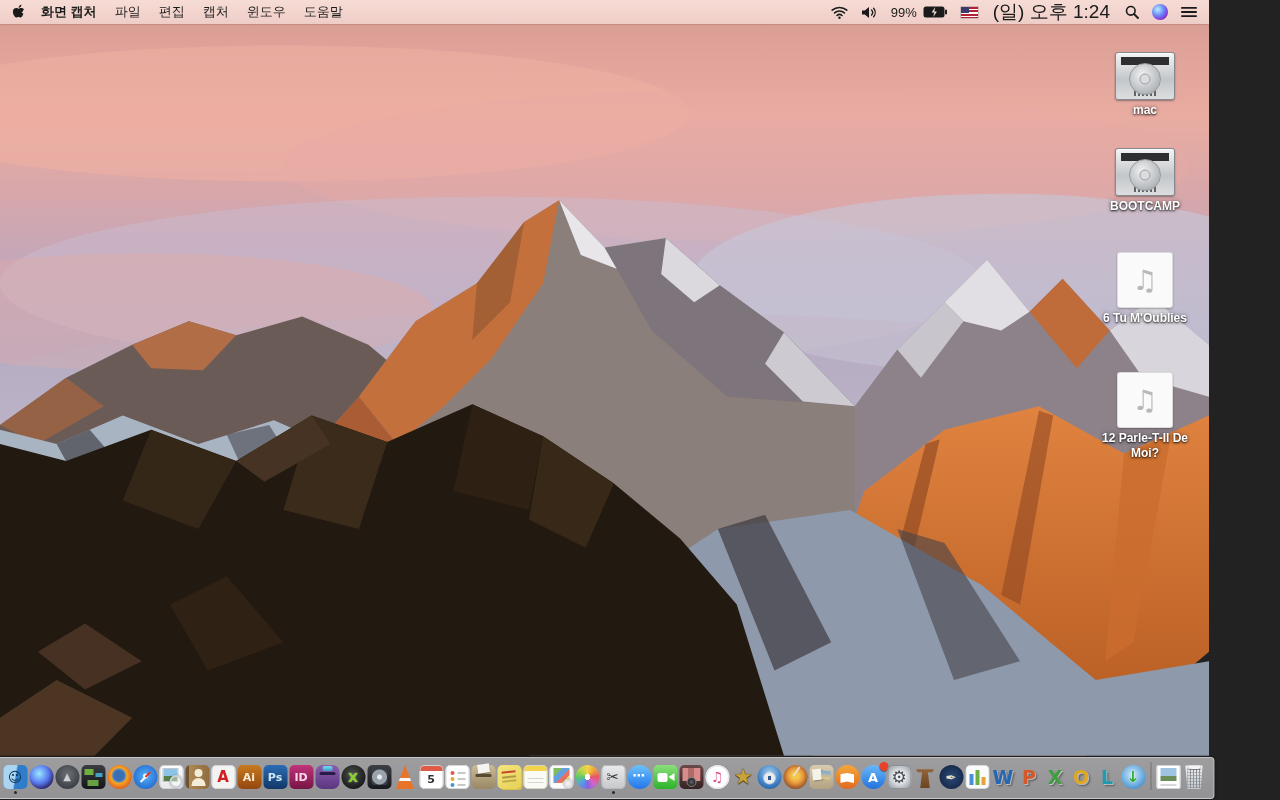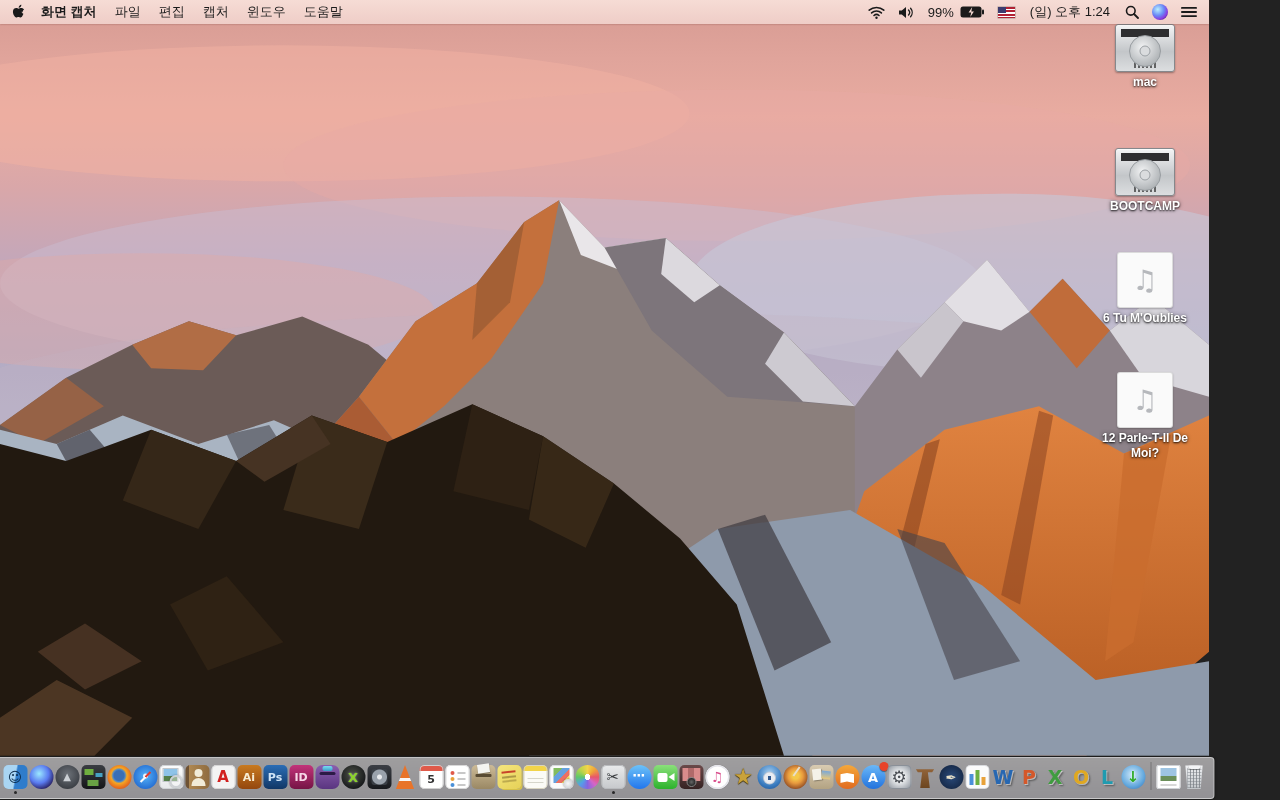--- a/index.html
+++ b/index.html
@@ -12,21 +12,21 @@
     background:linear-gradient(rgba(248,224,217,.94),rgba(240,208,202,.94));
     box-shadow:0 0 2px rgba(90,40,30,.45);
     display:flex;align-items:center;padding:0 12px;font-size:13px;color:#1a1a1a}
   .mb-left{display:flex;align-items:center}
   .apple{display:flex;align-items:center;margin-right:16px}
   .app-name{font-weight:700;margin-right:18px}
   .menu-item{margin-right:18px;cursor:default}
   .mb-spacer{flex:1}
   .mb-right{display:flex;align-items:center;gap:13px}
   .pct{font-size:13px}
-  .clock{font-size:13px;margin:0 2px}
+  .clock{font-size:19px;margin:0 2px}
   .flag{width:17px;height:11px;position:relative;display:inline-block;
     background:repeating-linear-gradient(180deg,#b22234 0 1.7px,#fff 1.7px 3.4px);
     box-shadow:0 0 0 .5px rgba(0,0,0,.3)}
   .flag::before{content:"";position:absolute;left:0;top:0;width:8px;height:6px;background:#3c3b6e}
   .siri-mb{width:16px;height:16px;border-radius:50%;
     background:radial-gradient(circle at 36% 34%,#b8f0ff,#6a8af5 42%,#8a3ae0 68%,#17123c 92%)}
 
   
   .dicon{position:absolute;right:4px;width:120px;text-align:center;z-index:10;cursor:default}
   .dicon .lbl{margin-top:3px;font-size:12px;font-weight:600;color:#fff;line-height:15px;
@@ -305,21 +305,21 @@
       <span class="siri-mb"></span>
       <svg width="16" height="12" viewBox="0 0 16 12">
         <rect x="0" y="1" width="16" height="1.8" rx=".9" fill="#1a1a1a"></rect>
         <rect x="0" y="5.1" width="16" height="1.8" rx=".9" fill="#1a1a1a"></rect>
         <rect x="0" y="9.2" width="16" height="1.8" rx=".9" fill="#1a1a1a"></rect>
       </svg>
     </div>
   </div>
 
   <div>
-      <div class="dicon" style="top: 24px;">
+      <div class="dicon" style="top: 52px;">
         <div class="art drive"></div>
         <div class="lbl">mac</div>
       </div>
       <div class="dicon" style="top: 148px;">
         <div class="art drive"></div>
         <div class="lbl">BOOTCAMP</div>
       </div>
       <div class="dicon" style="top: 252px;">
         <div class="art audio"></div>
         <div class="lbl">6 Tu M'Oublies</div>

